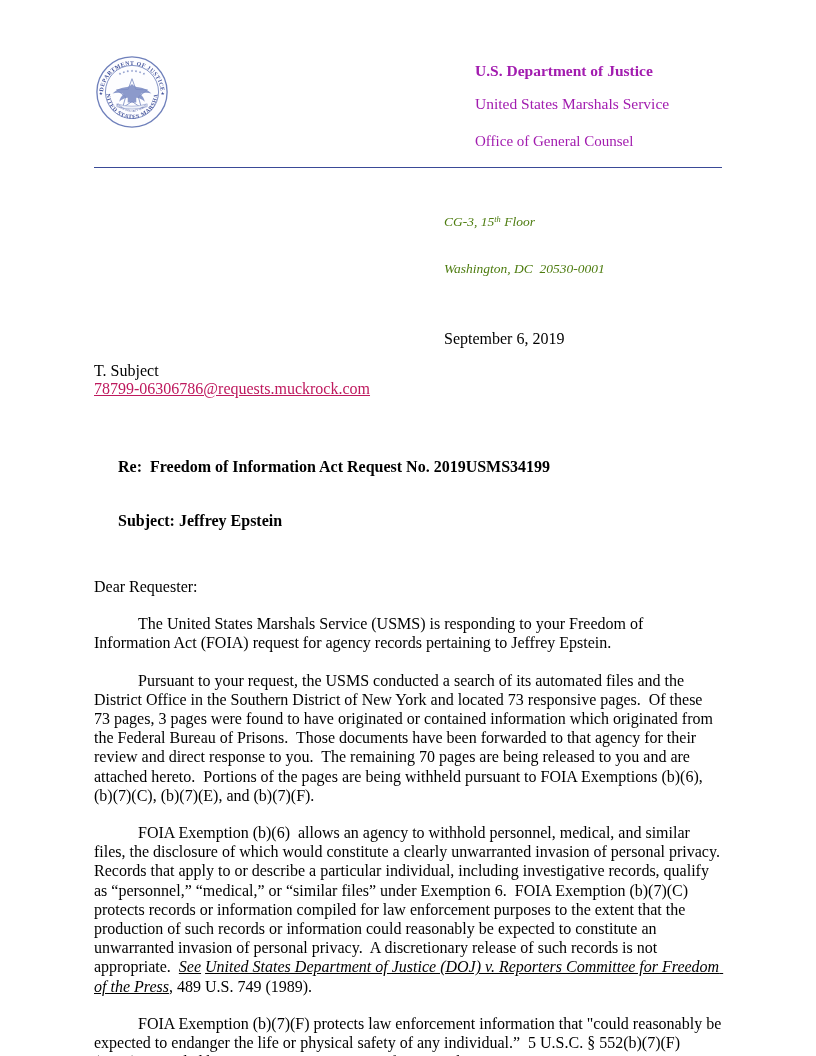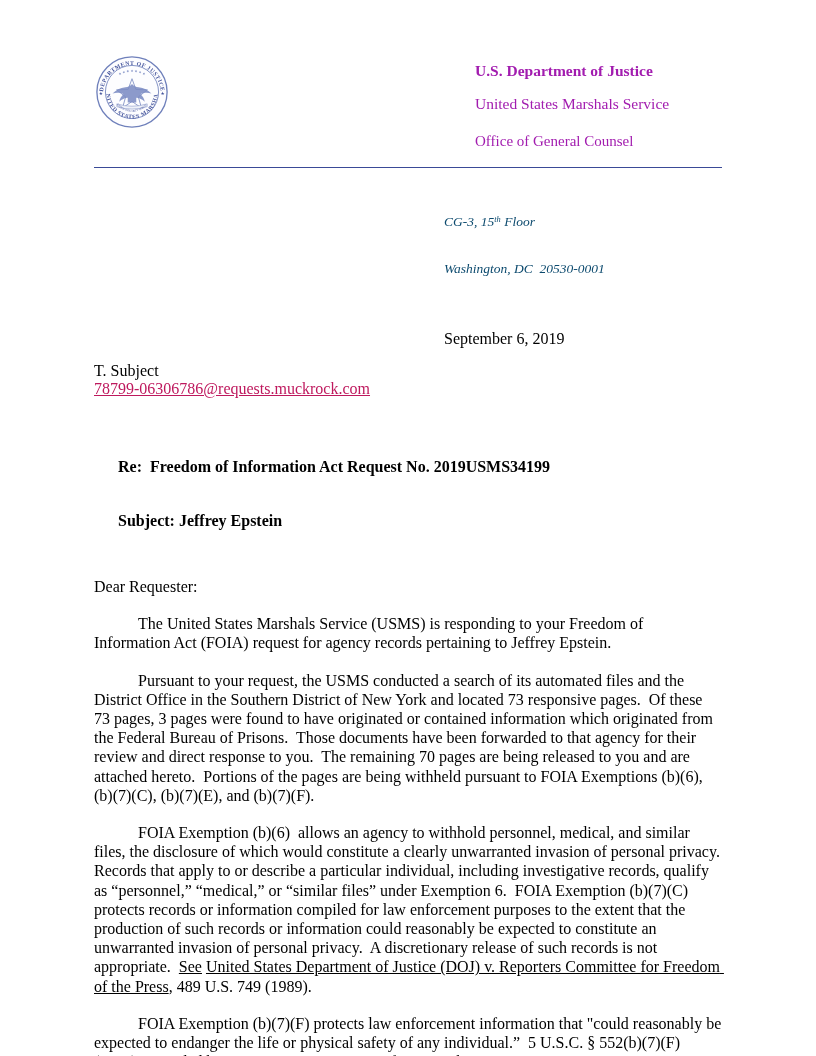--- a/index.html
+++ b/index.html
@@ -12,31 +12,31 @@
   }
   .letterhead { position: relative; height: 115px; }
   .seal { position: absolute; left: 1px; top: 3px; width: 74px; height: 74px; }
   .sealtext { font-size: 6.1px; letter-spacing: 0.55px; fill: #44549c;
               font-family: "Liberation Serif", serif; font-weight: bold; }
   .lh-right { position: absolute; left: 350px; top: 10px; color: #a21caf; margin-left: 31px; }
   .lh-agency { font-weight: bold; font-size: 15.5px; line-height: 17px; margin: 0; }
   .lh-bureau { font-size: 15.5px; line-height: 17px; margin-top: 16px; }
   .lh-office { font-size: 15px; line-height: 17px; margin-top: 21px; }
   .rule { border-top: 1px solid #3a4a97; height: 0; }
-  .addr { margin-left: 350px; margin-top: 13px; font-style: italic; color: #0c4a6e;
+  .addr { margin-left: 350px; margin-top: 13px; font-style: italic; color: #4d7c0f;
           font-size: 13.5px; line-height: 15.5px; white-space: pre-wrap; }
   .date { margin-left: 350px; margin-top: 22px; line-height: 19px; }
   .recipient { margin-top: 14px; line-height: 18px; }
   .email { color: #be185d; text-decoration: underline; cursor: pointer; }
   .reblock { margin-left: 24px; margin-top: 24px; font-weight: bold;
              line-height: 18px; white-space: pre-wrap; }
   .salutation { margin-top: 11px; line-height: 19px; }
   .para { margin: 18px 0 0 0; text-indent: 44px; line-height: 19.2px;
           white-space: pre-wrap; }
-  .u { text-decoration: underline; }
+  .u { text-decoration: underline; font-style: italic; }
   .sup { font-size: 0.62em; vertical-align: 0.5em; }
 </style>
 </head>
 <body>
 
 <div class="page">
 
   <div class="letterhead">
     <svg class="seal" viewBox="0 0 78 78">
       <defs>

